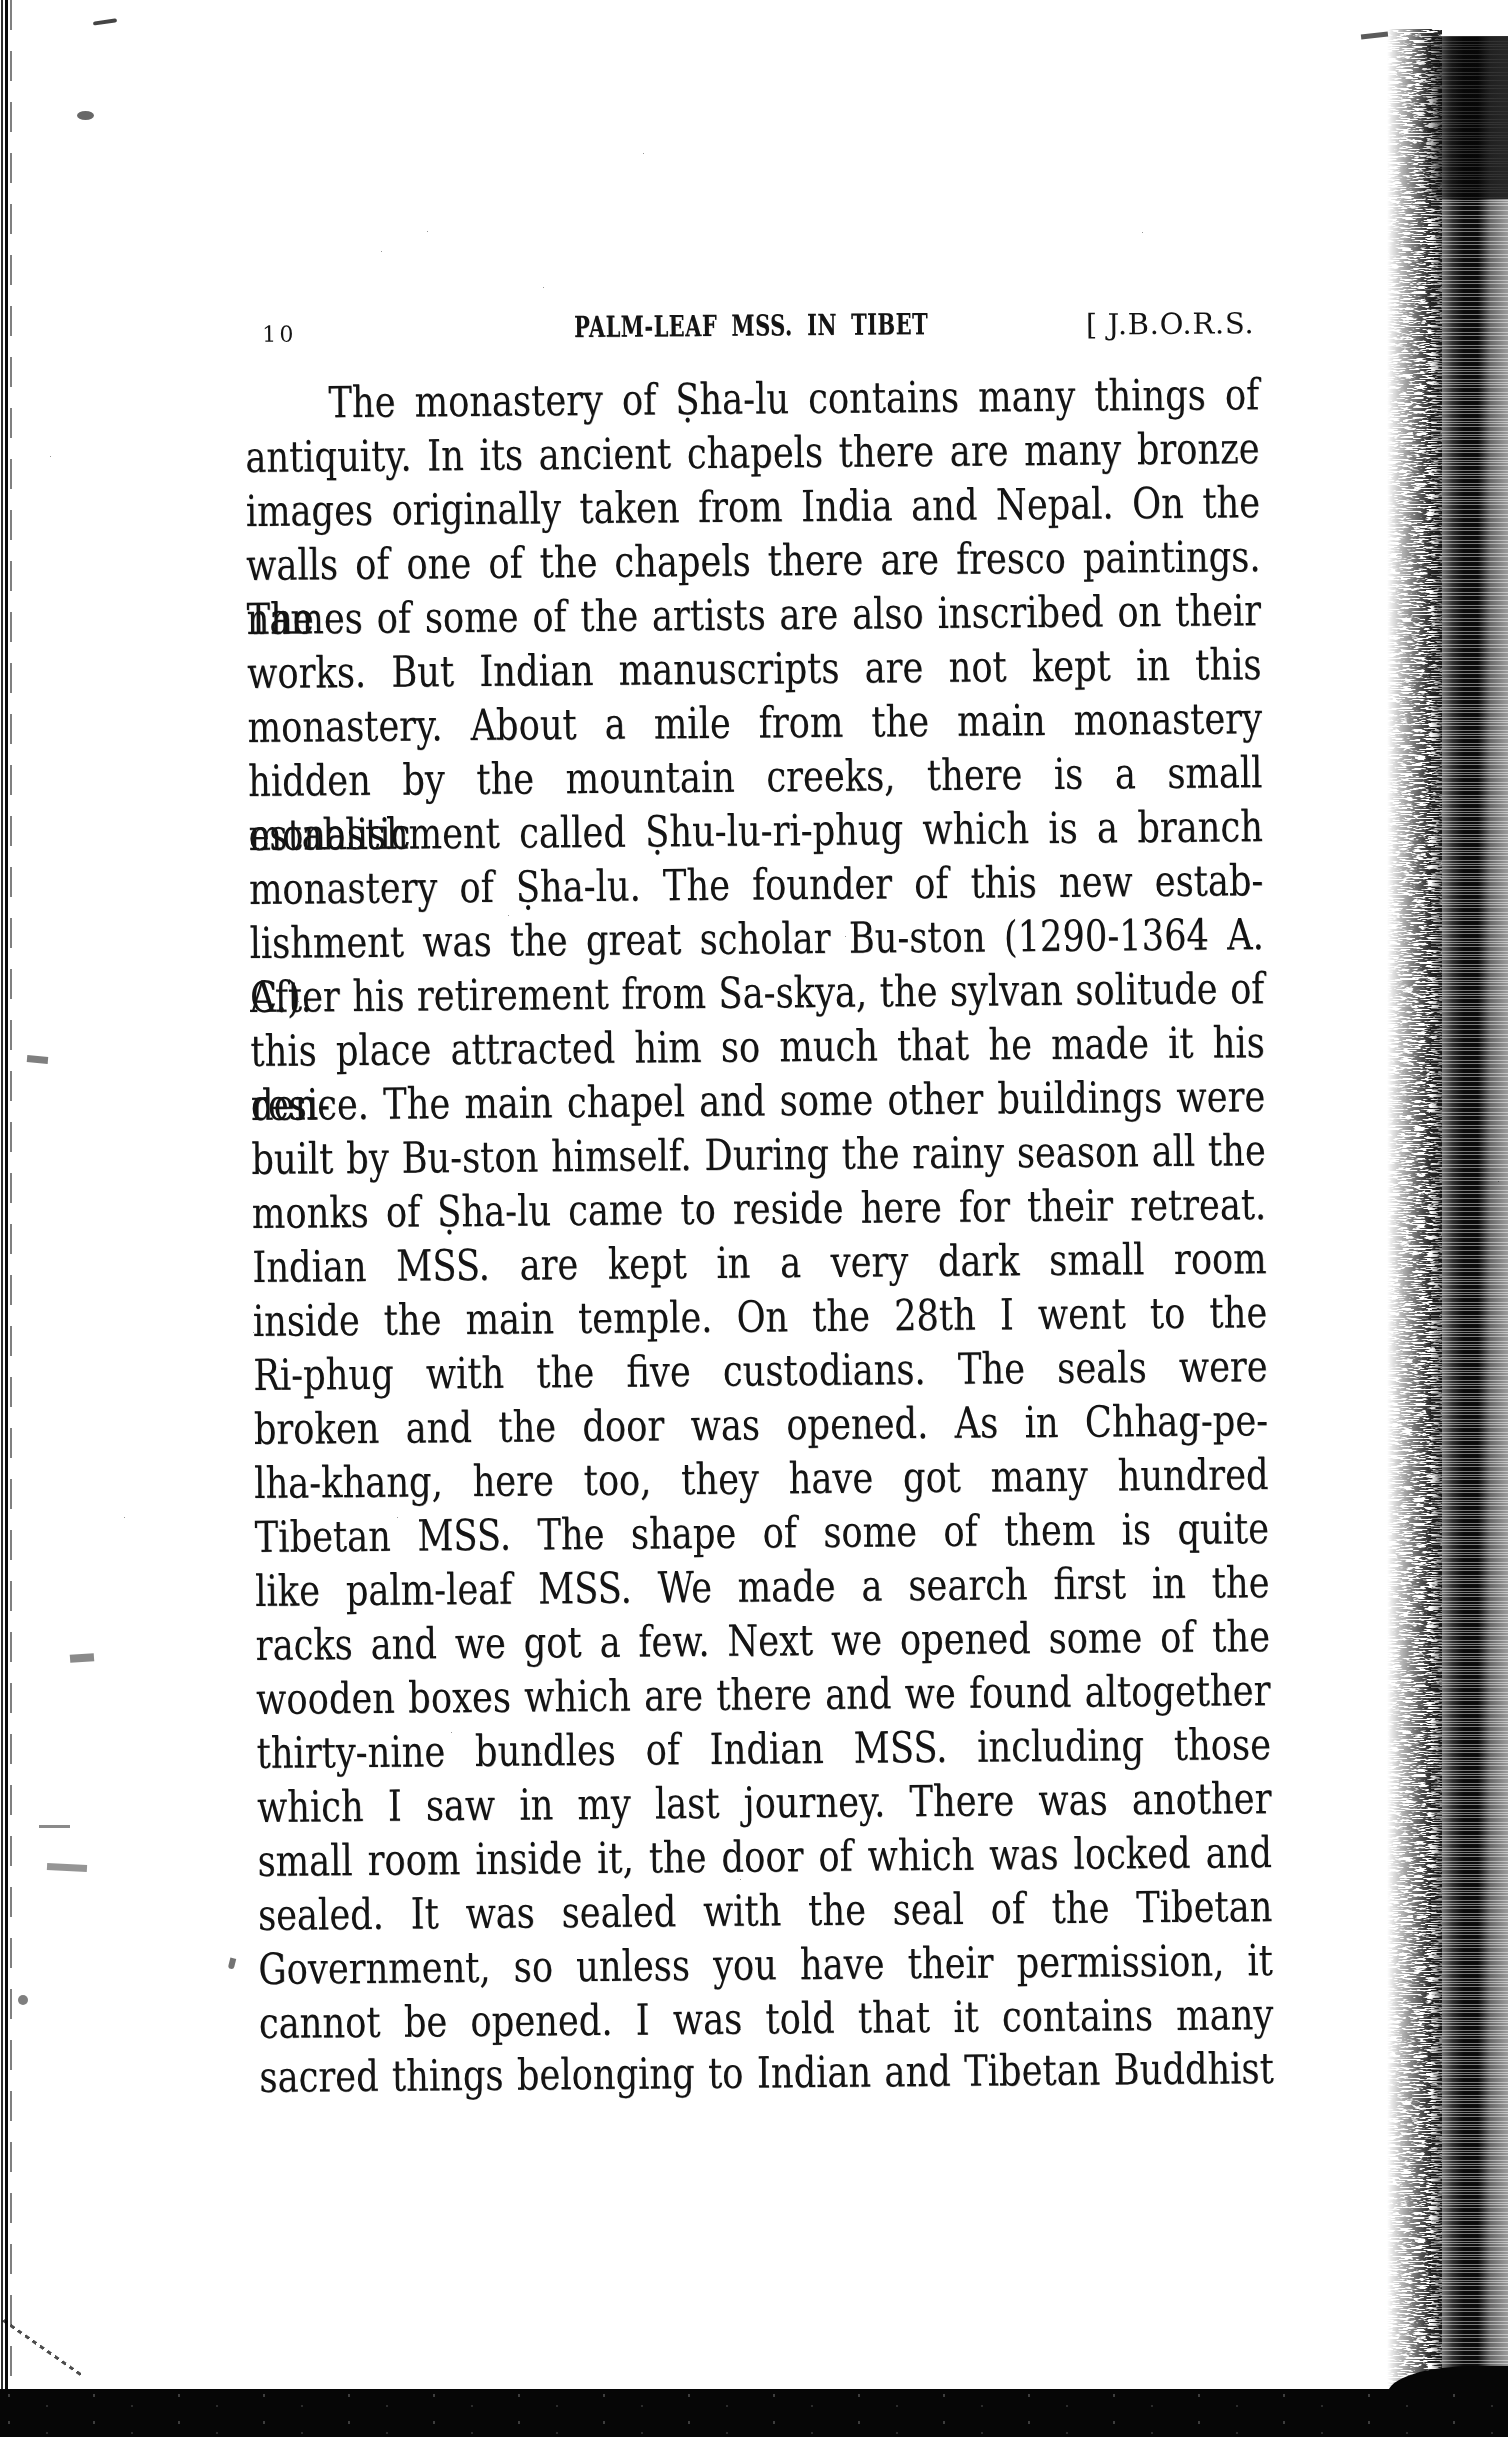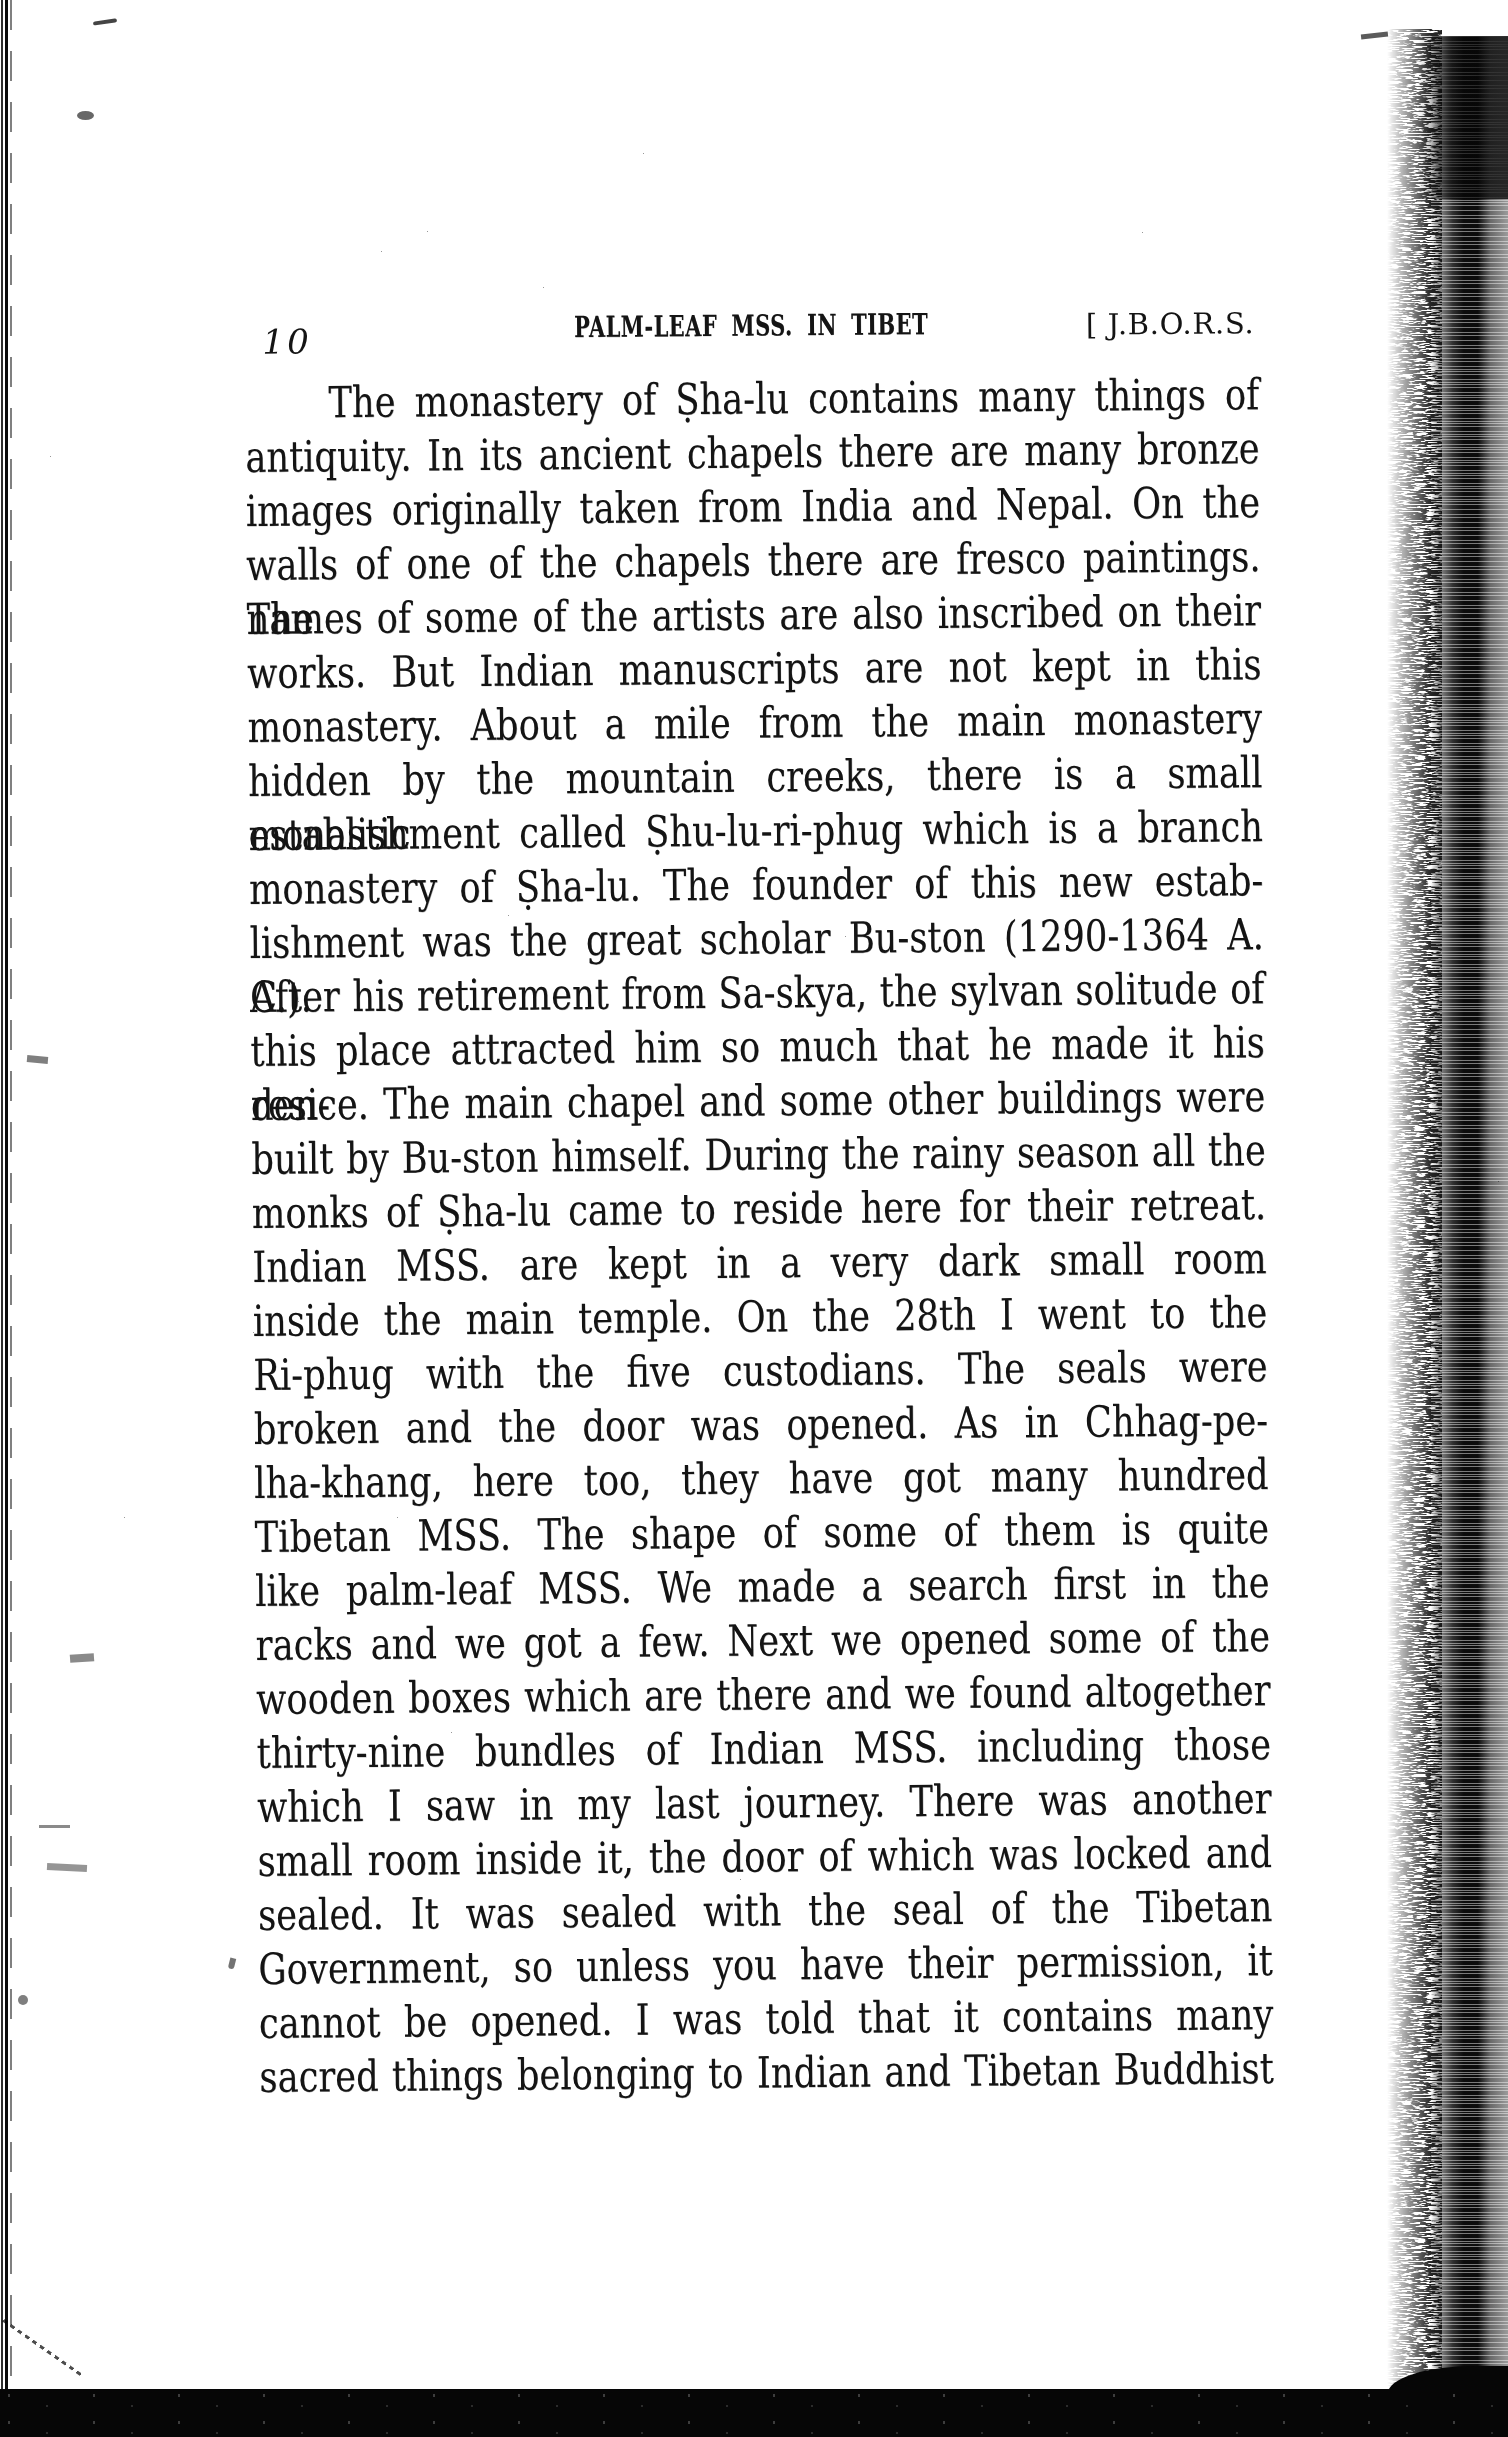--- a/index.html
+++ b/index.html
@@ -71,21 +71,21 @@
   .sp9 { left: 229px; top: 1958px; width: 5.9px; height: 11px; border-radius: 0 0 5.2px 5.2px; transform: rotate(14deg); opacity: .6; }
 
   
   .content {
     position: absolute; left: 244px; top: 310px; width: 1014px;
     transform: rotate(-0.5deg); transform-origin: 0 0;
   }
   .header { position: relative; height: 66px; }
   .pagenum {
     position: absolute; left: 18px; top: 11.7px;
-    font-size: 34px; letter-spacing: 3.3px; font-style: italic;
+    font-size: 22px; letter-spacing: 3.3px;
   }
   .running-title {
     position: absolute; left: 0; width: 100%; top: 2.6px; text-align: center;
     font-size: 29px; font-weight: bold; letter-spacing: 0.7px; word-spacing: 9px;
     transform: scaleX(.72); transform-origin: 50% 0;
     text-shadow: 0.3px 0.3px 0 rgba(10,10,10,.4);
   }
   .journal {
     position: absolute; right: 3.9px; top: 5.2px;
     font-size: 29px; letter-spacing: 0.7px;

